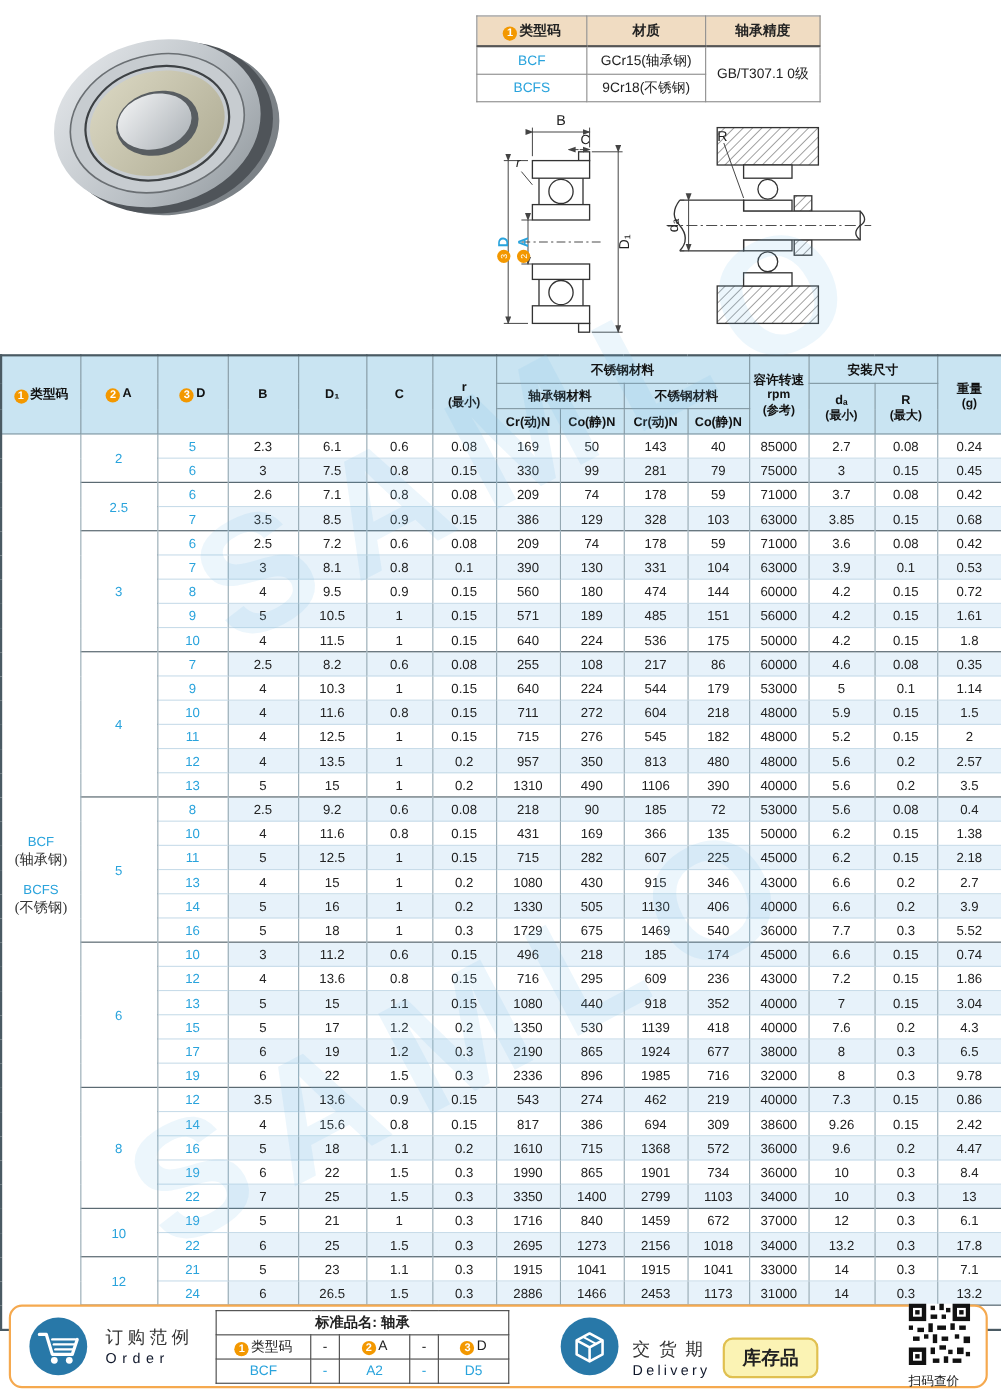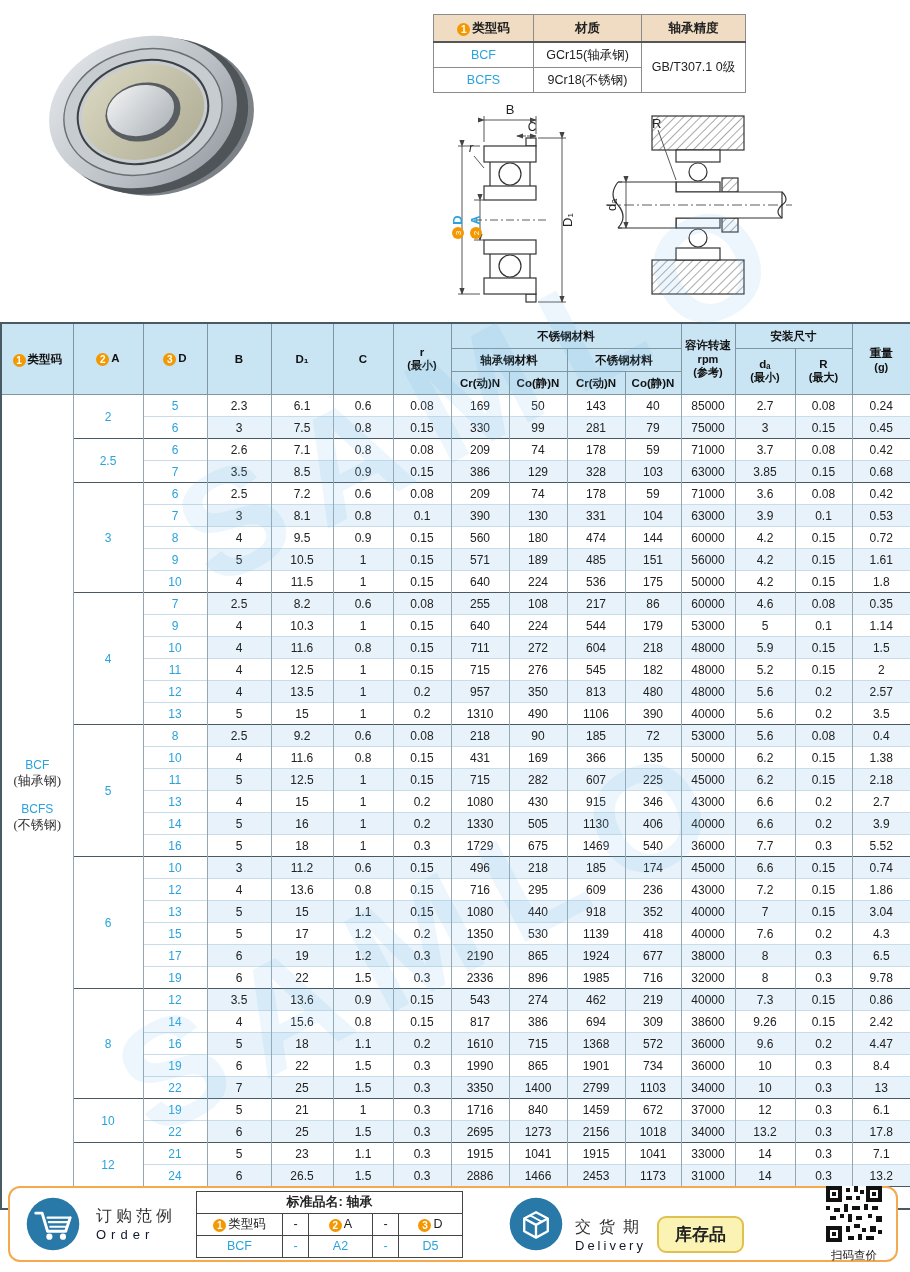--- a/index.html
+++ b/index.html
@@ -48,21 +48,21 @@
              gap:14px;z-index:2;background:#fff;}
   .icon-circle{width:58px;height:58px;flex:0 0 auto;}
   .lbl-cn{font-size:16px;letter-spacing:4px;color:#333;}
   .lbl-en{font-size:13px;letter-spacing:5px;color:#0f172a;}
   .order-table{border-collapse:collapse;table-layout:fixed;margin-left:6px;}
   .order-table td,.order-table th{border:1px solid #444;text-align:center;font-size:12.5px;height:21px;padding:0 3px;}
   .order-table .title{font-weight:bold;font-size:13px;}
   .order-table .blue{color:#29A3DC;}
   .stock-badge{background:#FBF3B4;border:2px solid #E0C050;border-radius:9px;padding:5px 16px;
                font-size:17px;font-weight:bold;color:#222;white-space:nowrap;}
-  .qr-wrap{margin-left:auto;text-align:center;}
+  .qr-wrap{margin-left:auto;text-align:left;}
   .qr-caption{font-size:11.5px;margin-top:2px;color:#222;}
   .delivery-group{display:flex;align-items:flex-end;gap:10px;margin-left:30px;}
 </style>
 </head>
 <body>
 
 <div class="page">
 
   <div class="watermark" style="left:150px;top:300px;">SAMLO</div>
   <div class="watermark" style="left:90px;top:850px;">SAMLO</div>

